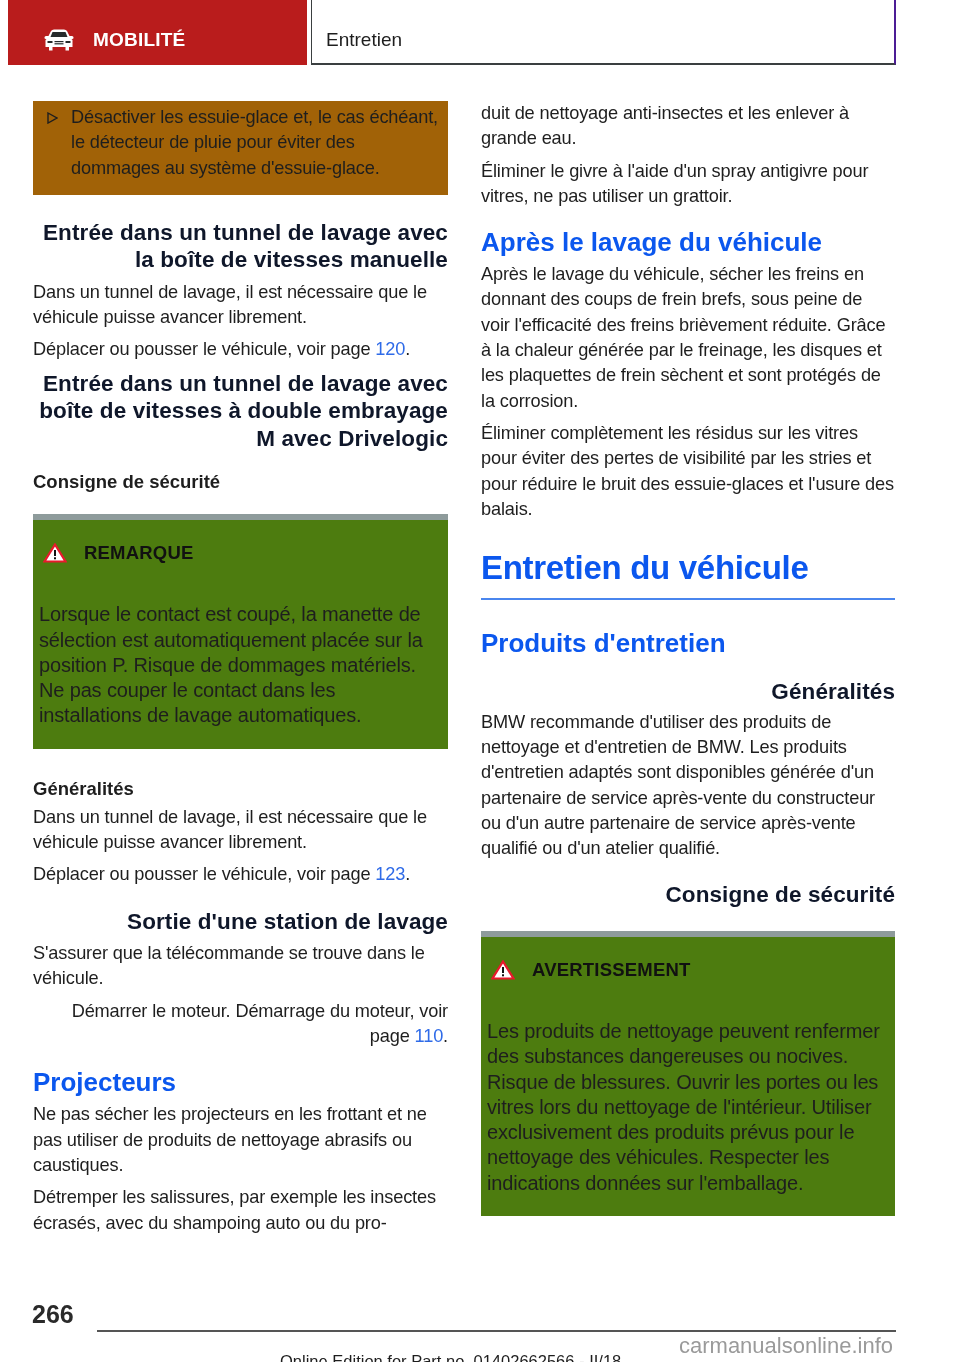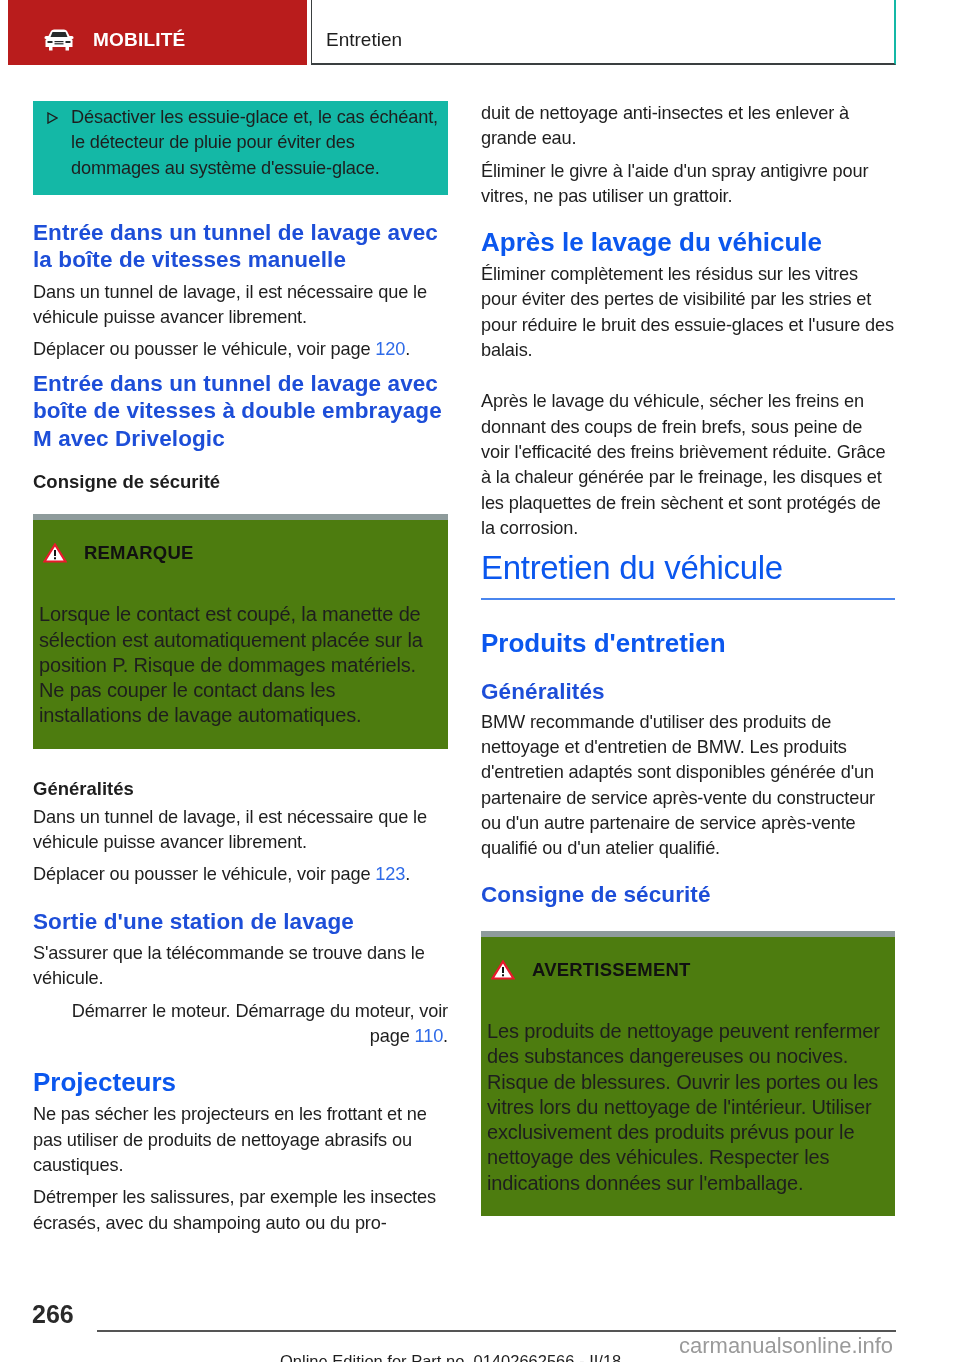--- a/index.html
+++ b/index.html
@@ -36,21 +36,21 @@
       color: #ffffff;
       font-weight: bold;
       font-size: 19px;
       letter-spacing: 0.2px;
     }
     .hdr-right {
       position: absolute;
       left: 311px; top: 0;
       width: 585px; height: 65px;
       border-left: 1px solid #3a3f40;
-      border-right: 2px solid #14b8a6;
+      border-right: 2px solid #4c1d95;
       border-bottom: 2px solid #3a3f40;
       display: flex;
       align-items: center;
       padding-left: 14px;
       padding-top: 16px;
     }
     .hdr-right .chapter-label {
       font-size: 19px;
       color: #1e1e1e;
     }
@@ -69,66 +69,67 @@
       color: #1e1e1e;
       letter-spacing: -0.15px;
       margin-bottom: 7px;
     }
     .link {
       color: #2f6be8;
     }
 
     
     .bullet-box {
-      background: #14b8a6;
+      background: #a16207;
       padding: 4px 10px 14px 14px;
       display: flex;
       margin-bottom: 24px;
     }
     .bullet-box .tri {
       width: 24px;
       font-size: 13px;
       line-height: 25.3px;
       color: #1e1e1e;
       flex-shrink: 0;
       padding-top: 1px;
     }
     .bullet-box .text {
       font-size: 18.2px;
       line-height: 25.3px;
       letter-spacing: -0.15px;
       color: #1e1e1e;
     }
 
     h3.light {
-      color: #1d4ed8;
+      color: #0f172a;
       font-size: 22.5px;
       line-height: 27.5px;
       font-weight: bold;
       margin-bottom: 6px;
       letter-spacing: 0.1px;
+      text-align: right;
     }
     h2.blue {
       color: #0b57ee;
       font-size: 26px;
       line-height: 30px;
       font-weight: bold;
       margin-bottom: 5px;
     }
     h4.dark {
       font-size: 18.5px;
       font-weight: bold;
       color: #1e1e1e;
       line-height: 24px;
       margin-bottom: 4px;
     }
     h1.chapter {
       color: #0b57ee;
       font-size: 33px;
-      font-weight: normal;
+      font-weight: bold;
       line-height: 40px;
       padding-bottom: 10px;
       border-bottom: 2px solid #4a86ee;
       margin-bottom: 28px;
       letter-spacing: -0.3px;
     }
 
     
     .notice {
       background: #4d7c0f;
@@ -260,22 +261,22 @@
   <h2 class="blue">Projecteurs</h2>
   <p class="body">Ne pas sécher les projecteurs en les frottant et ne pas utiliser de produits de nettoyage abrasifs ou caustiques.</p>
   <p class="body">Détremper les salissures, par exemple les insectes écrasés, avec du shampoing auto ou du pro-</p>
 </div>
 
 <div class="col col-right">
   <p class="body">duit de nettoyage anti-insectes et les enlever à grande eau.</p>
   <p class="body" style="margin-bottom:18px;">Éliminer le givre à l'aide d'un spray antigivre pour vitres, ne pas utiliser un grattoir.</p>
 
   <h2 class="blue">Après le lavage du véhicule</h2>
+  <p class="body">Après le lavage du véhicule, sécher les freins en donnant des coups de frein brefs, sous peine de voir l'efficacité des freins brièvement réduite. Grâce à la chaleur générée par le freinage, les disques et les plaquettes de frein sèchent et sont protégés de la corrosion.</p>
   <p class="body" style="margin-bottom:26px;">Éliminer complètement les résidus sur les vitres pour éviter des pertes de visibilité par les stries et pour réduire le bruit des essuie-glaces et l'usure des balais.</p>
-  <p class="body">Après le lavage du véhicule, sécher les freins en donnant des coups de frein brefs, sous peine de voir l'efficacité des freins brièvement réduite. Grâce à la chaleur générée par le freinage, les disques et les plaquettes de frein sèchent et sont protégés de la corrosion.</p>
 
   <h1 class="chapter">Entretien du véhicule</h1>
 
   <h2 class="blue" style="margin-bottom:20px;">Produits d'entretien</h2>
 
   <h3 class="light" style="margin-bottom:4px;">Généralités</h3>
   <p class="body" style="margin-bottom:20px;">BMW recommande d'utiliser des produits de nettoyage et d'entretien de BMW. Les produits d'entretien adaptés sont disponibles générée d'un partenaire de service après-vente du constructeur ou d'un autre partenaire de service après-vente qualifié ou d'un atelier qualifié.</p>
 
   <h3 class="light" style="margin-bottom:22px;">Consigne de sécurité</h3>
 

